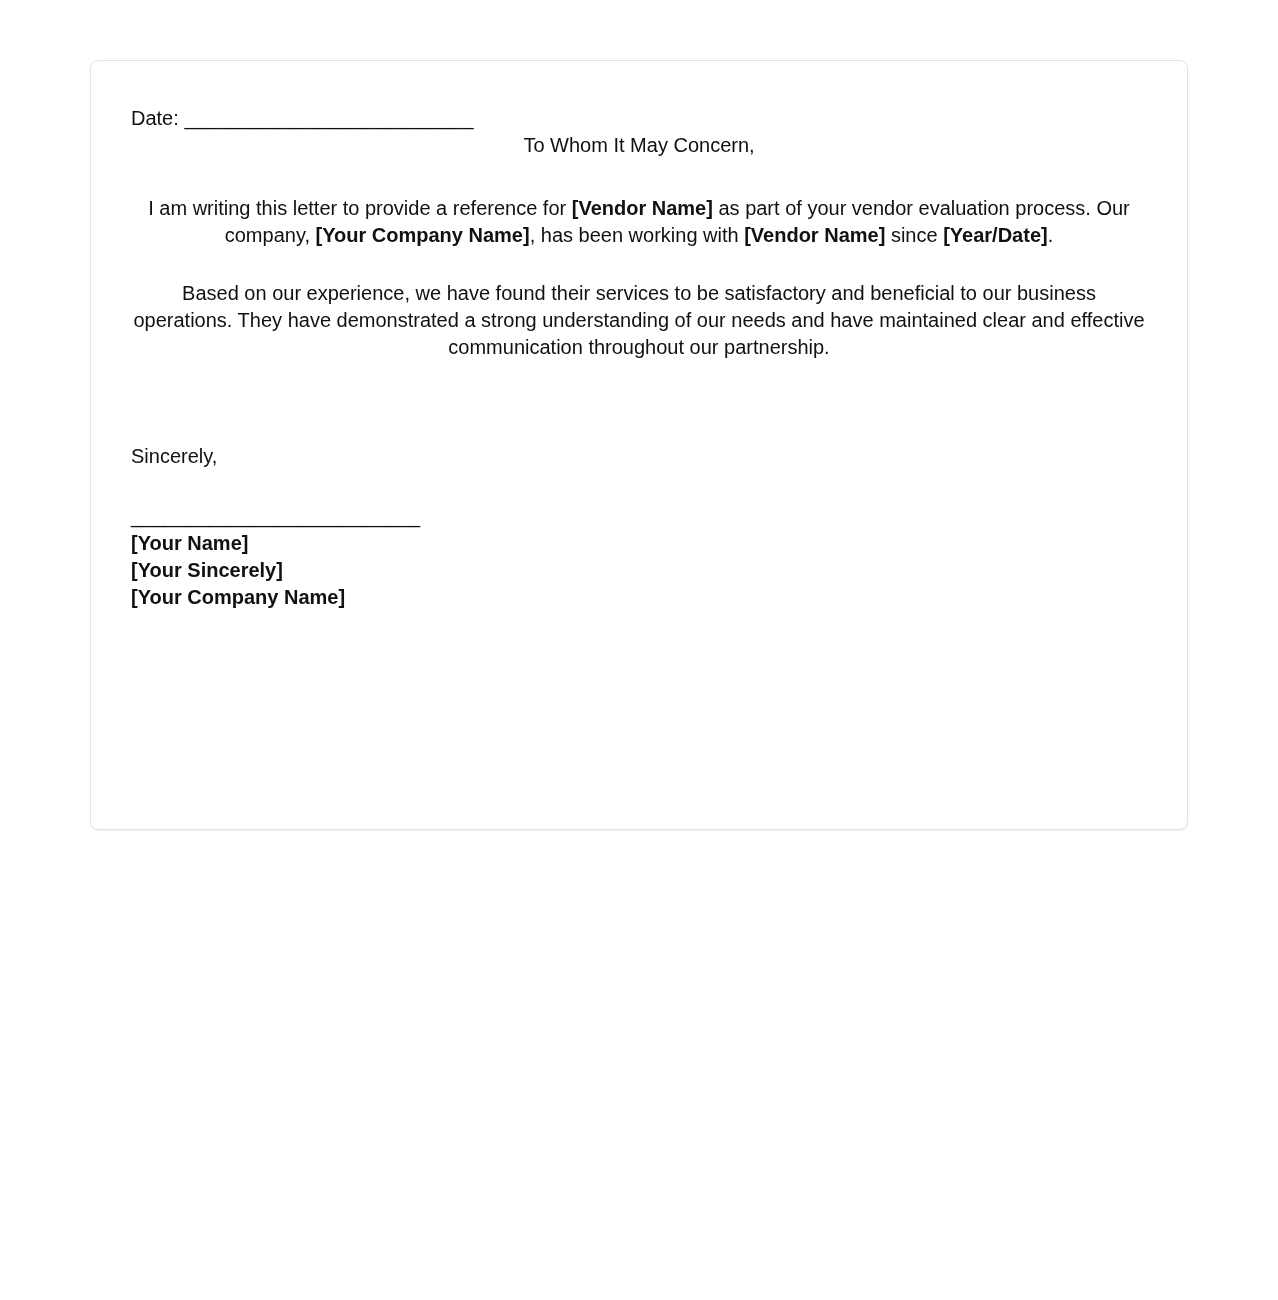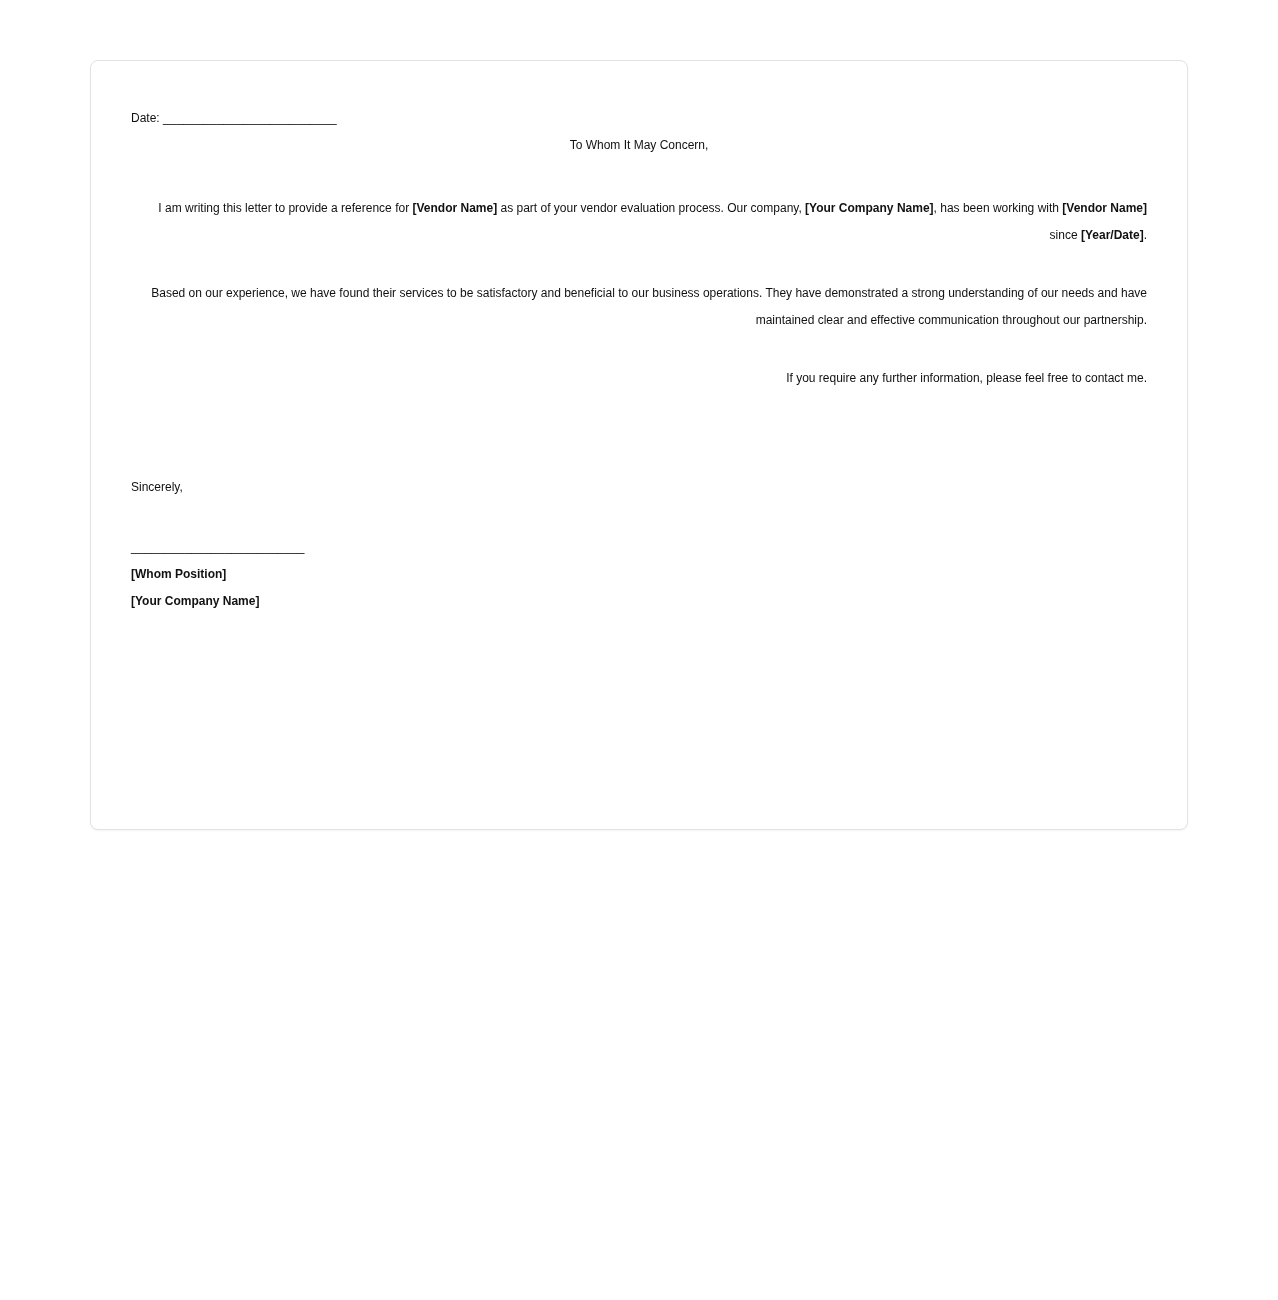--- a/index.html
+++ b/index.html
@@ -22,29 +22,29 @@
     left: 90px;
     top: 60px;
     width: 1098px;
     height: 770px;
     background: #ffffff;
     border: 1px solid #e3e3e3;
     border-radius: 8px;
     box-shadow: 0 1px 2px rgba(0,0,0,0.05);
     padding: 44px 40px 57px 40px;
     color: #111111;
-    font-size: 12px;
+    font-size: 20px;
     line-height: 27px;
     overflow: hidden;
   }
   .date-line { white-space: nowrap; }
   .salutation { margin-bottom: 36px; text-align: center; }
   .letter-body p {
     margin: 8px 0 31px 0;
-    text-align: right;
+    text-align: center;
   }
   .letter-body p strong, .sig-bold { font-weight: bold; }
   .closing { margin-top: 82px; }
   .signature-line { margin-top: 33px; white-space: nowrap; }
   .signature-block div { font-weight: bold; }
 </style>
 </head>
 <body>
 
 <div class="page">
@@ -53,26 +53,26 @@
     <div class="date-line">
       <span>Date:</span>
       <span>__________________________</span>
     </div>
 
     <div class="salutation">To Whom It May Concern,</div>
 
     <div class="letter-body">
       <p>I am writing this letter to provide a reference for <strong>[Vendor Name]</strong> as part of your vendor evaluation process. Our company, <strong>[Your Company Name]</strong>, has been working with <strong>[Vendor Name]</strong> since <strong>[Year/Date]</strong>.</p>
       <p>Based on our experience, we have found their services to be satisfactory and beneficial to our business operations. They have demonstrated a strong understanding of our needs and have maintained clear and effective communication throughout our partnership.</p>
-      <p>If you require any further information, please feel free to contact me.</p>
     </div>
 
     <div class="closing">Sincerely,</div>
 
     <div class="signature-line">__________________________</div>
 
     <div class="signature-block">
-      <div>[Whom Position]</div>
+      <div>[Your Name]</div>
+      <div>[Your Sincerely]</div>
       <div>[Your Company Name]</div>
     </div>
 
   </div>
 </div>
 
 </body></html>

